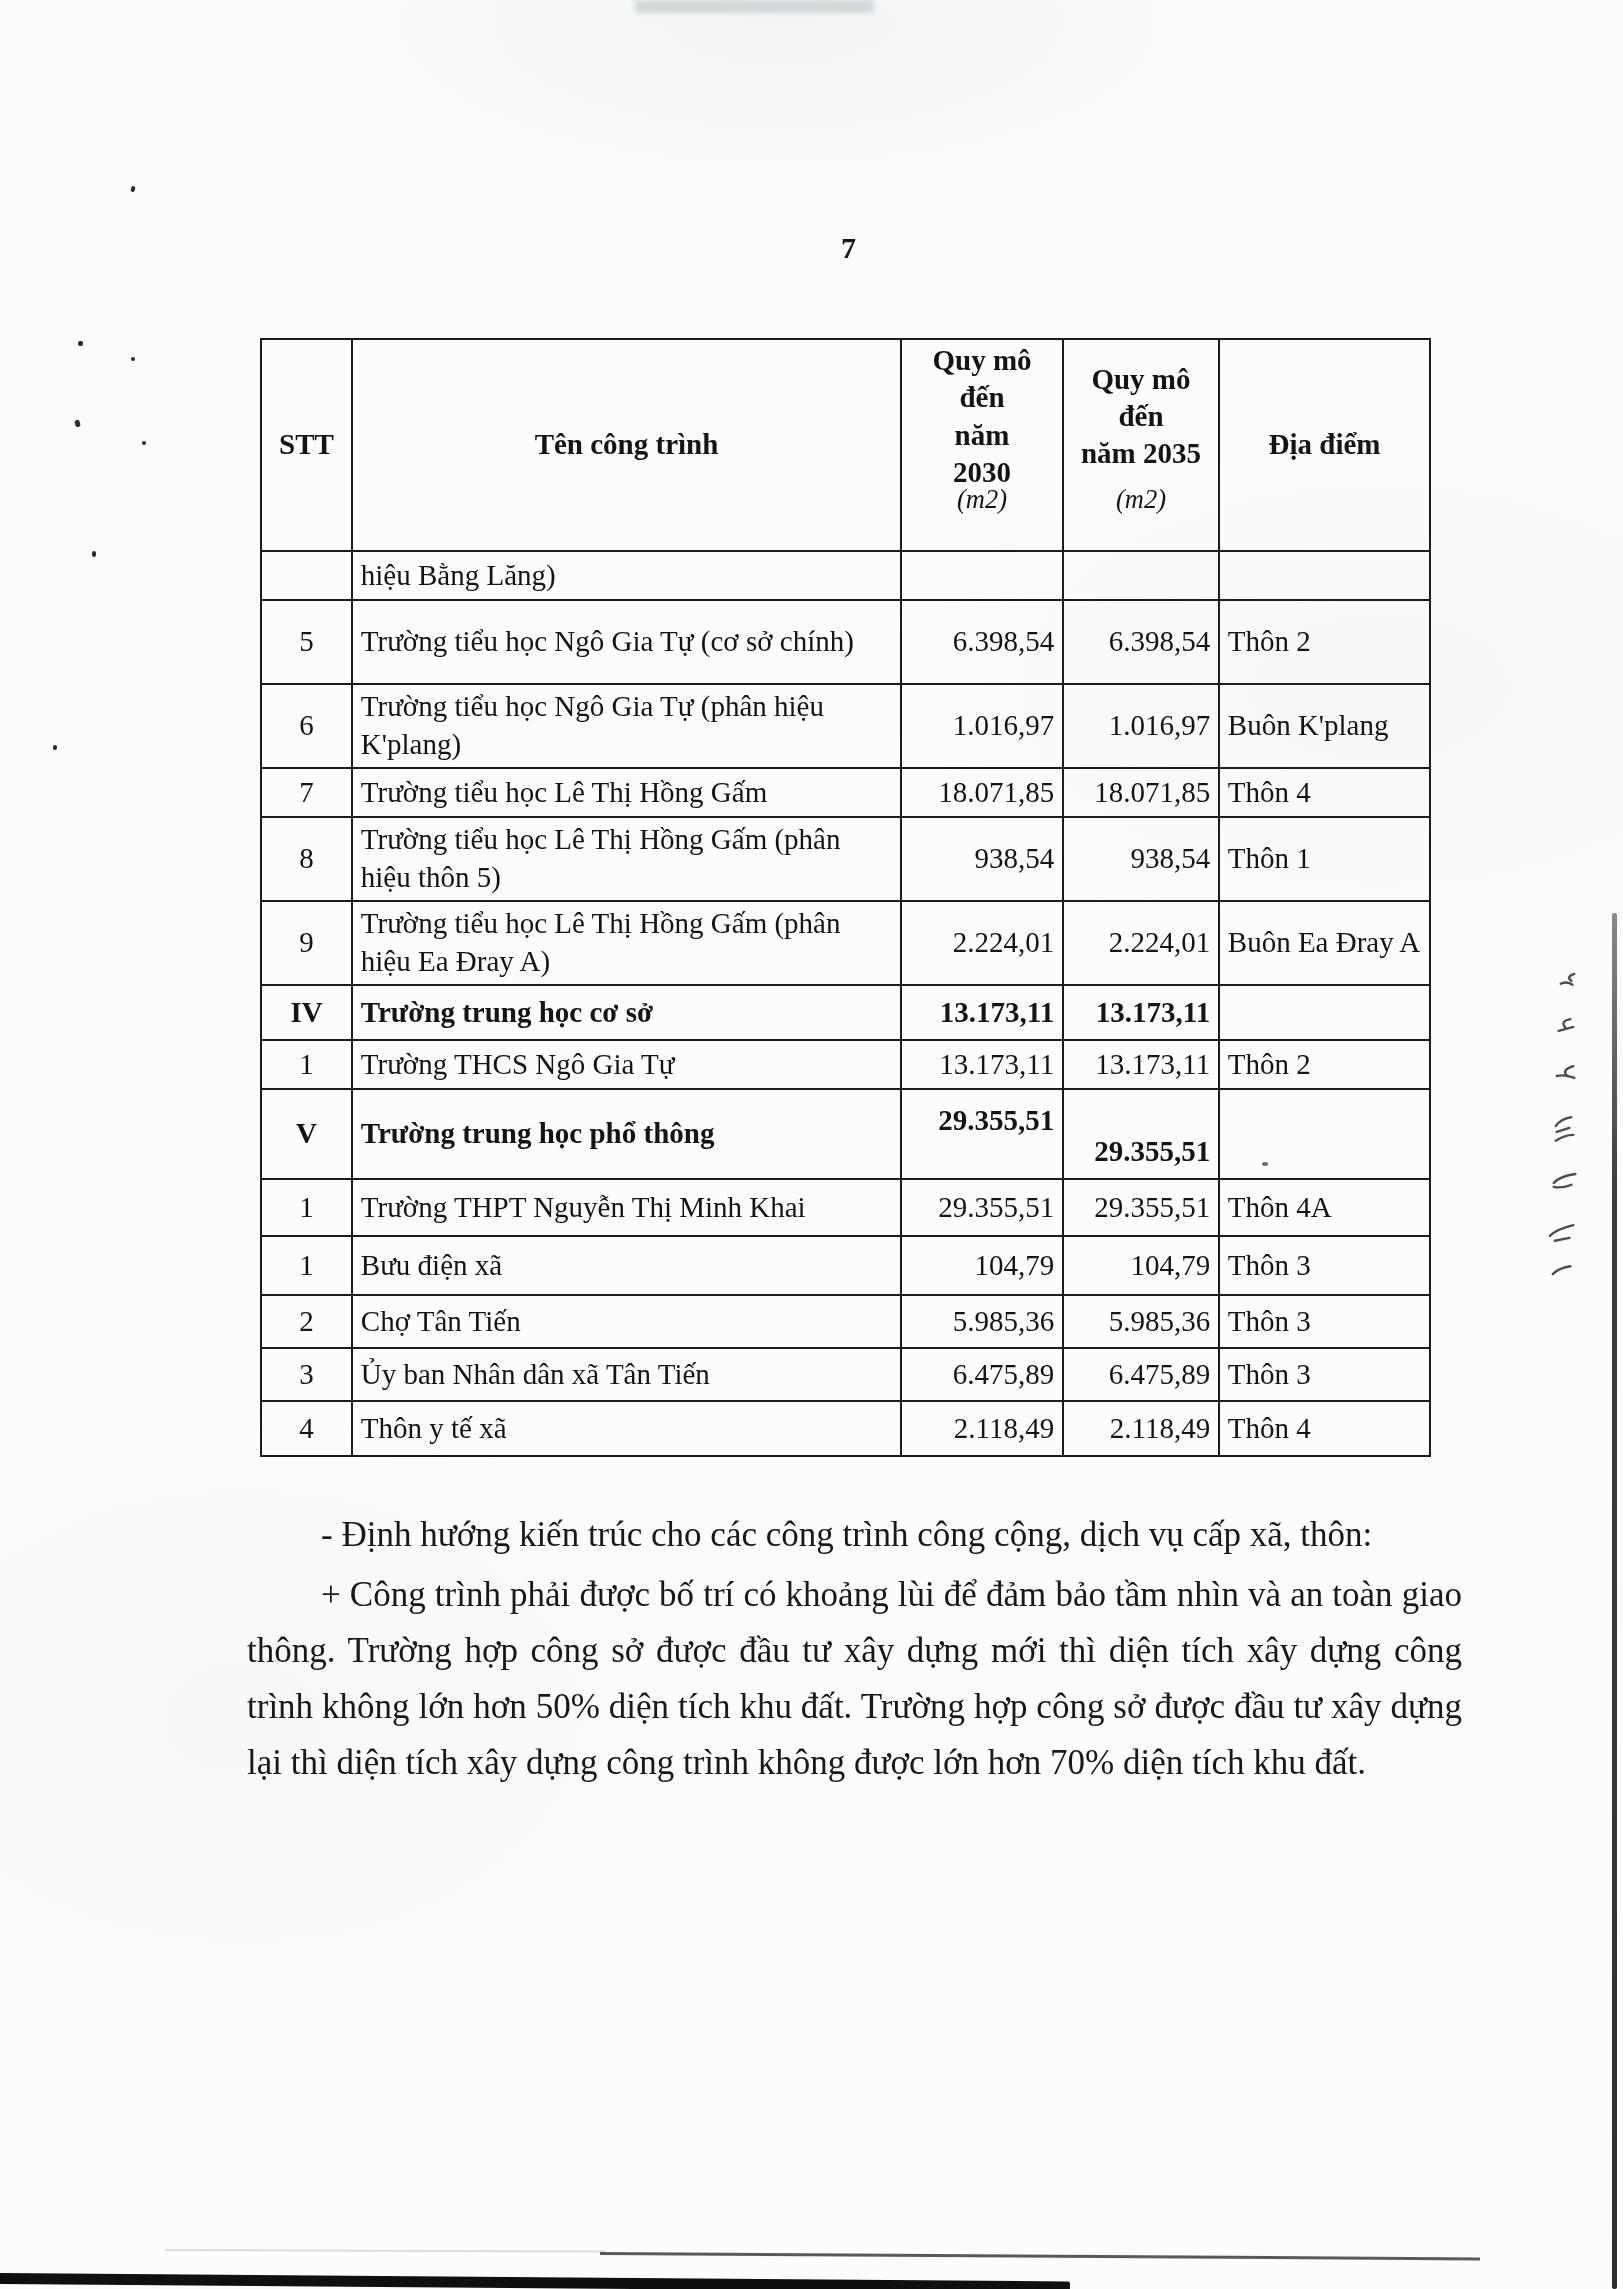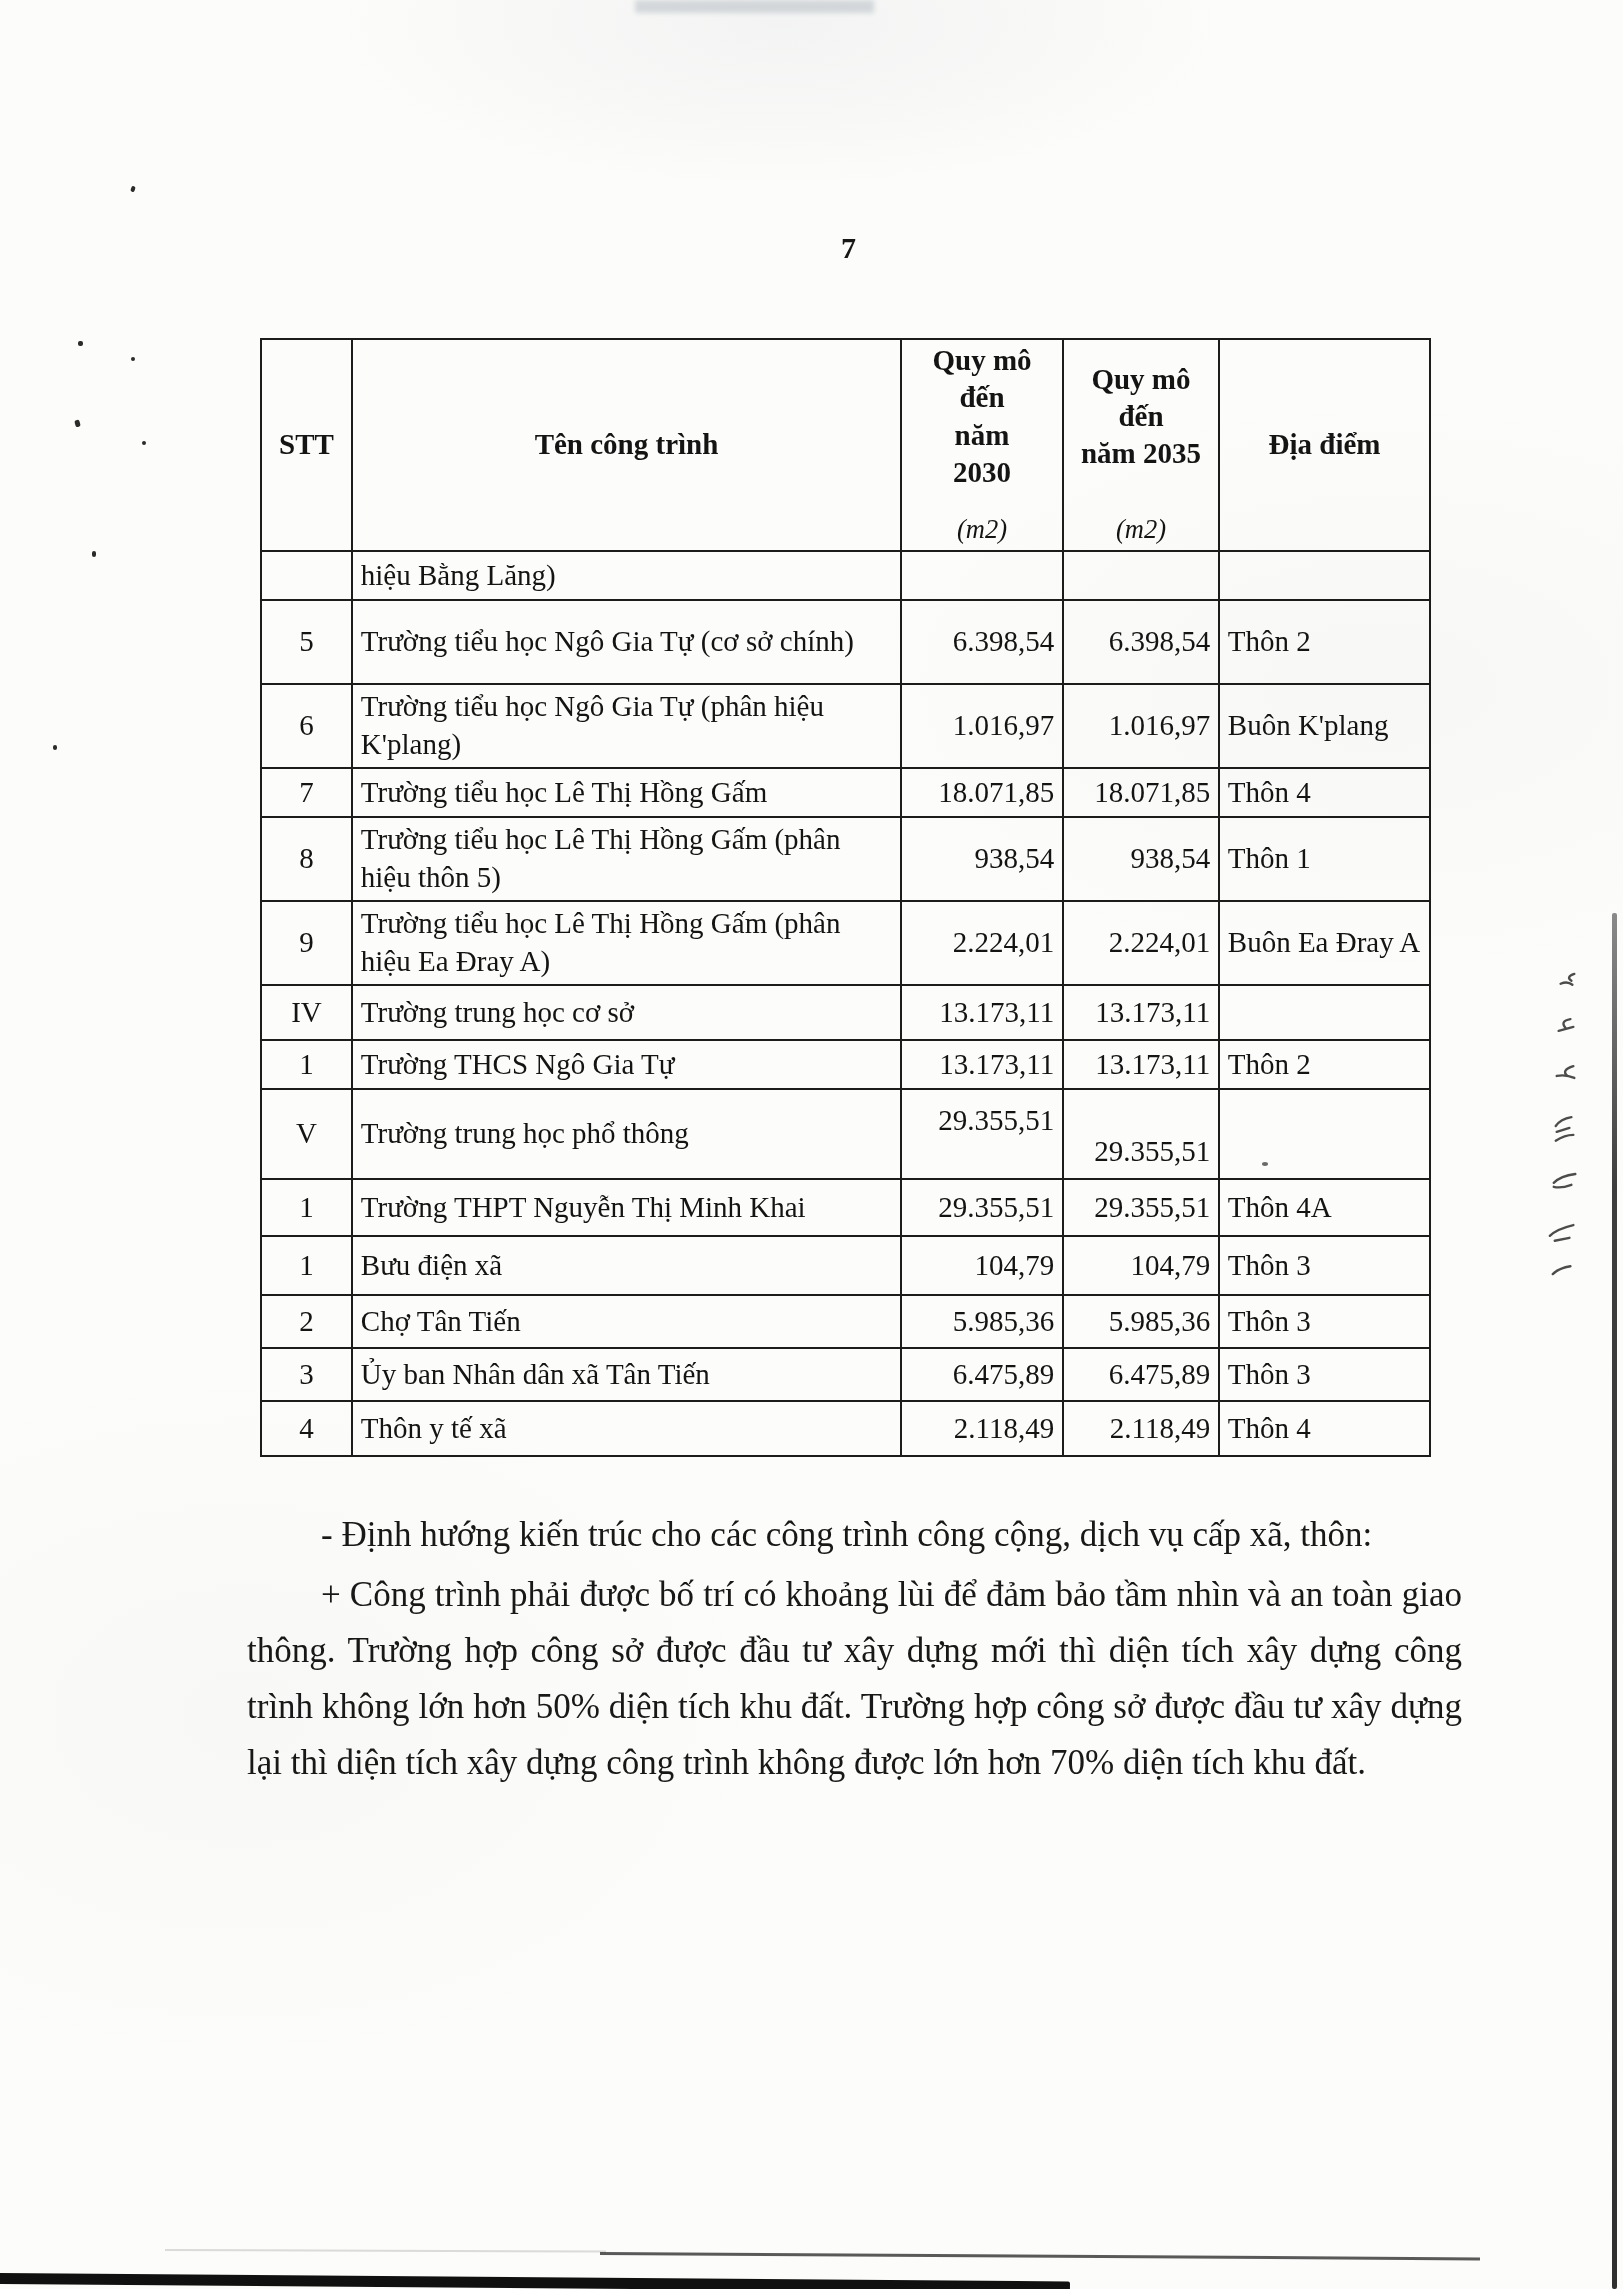--- a/index.html
+++ b/index.html
@@ -48,28 +48,28 @@
     padding: 2px 7.8px;
     vertical-align: middle;
     overflow: hidden;
   }
   .doc-table { border: 2.9px solid #151515; }
   thead tr { height: 206px; }
   thead th { font-weight: bold; text-align: center; padding: 0; }
   .th-stack { position: relative; height: 206px; display: flex; align-items: center; justify-content: center; box-sizing: border-box; padding-bottom: 57px; }
   .th-title { white-space: pre-line; line-height: 1.28; }
   .th-unit {
-    position: absolute; bottom: 2px; left: 0; right: 0;
+    position: absolute; bottom: 32px; left: 0; right: 0;
     text-align: center; font-style: italic; font-weight: normal; font-size: 26.5px;
   }
   .cell-stt { text-align: center; }
   .cell-name { text-align: left; padding-left: 13.7px; padding-right: 9.8px; }
   .cell-v2030, .cell-v2035 { text-align: right; padding-right: 12.7px; }
   .cell-location { text-align: left; }
-  .section-row td { font-weight: normal; }
+  .section-row td { font-weight: bold; }
   tbody tr:nth-child(1)  { height: 49px; margin-top: 32px; }
   tbody tr:nth-child(2)  { height: 84px; }
   tbody tr:nth-child(3)  { height: 84px; }
   tbody tr:nth-child(4)  { height: 49px; }
   tbody tr:nth-child(5)  { height: 84px; }
   tbody tr:nth-child(6)  { height: 84px; }
   tbody tr:nth-child(7)  { height: 55px; }
   tbody tr:nth-child(8)  { height: 49px; }
   tbody tr:nth-child(9)  { height: 90px; }
   tbody tr:nth-child(10) { height: 57px; }

